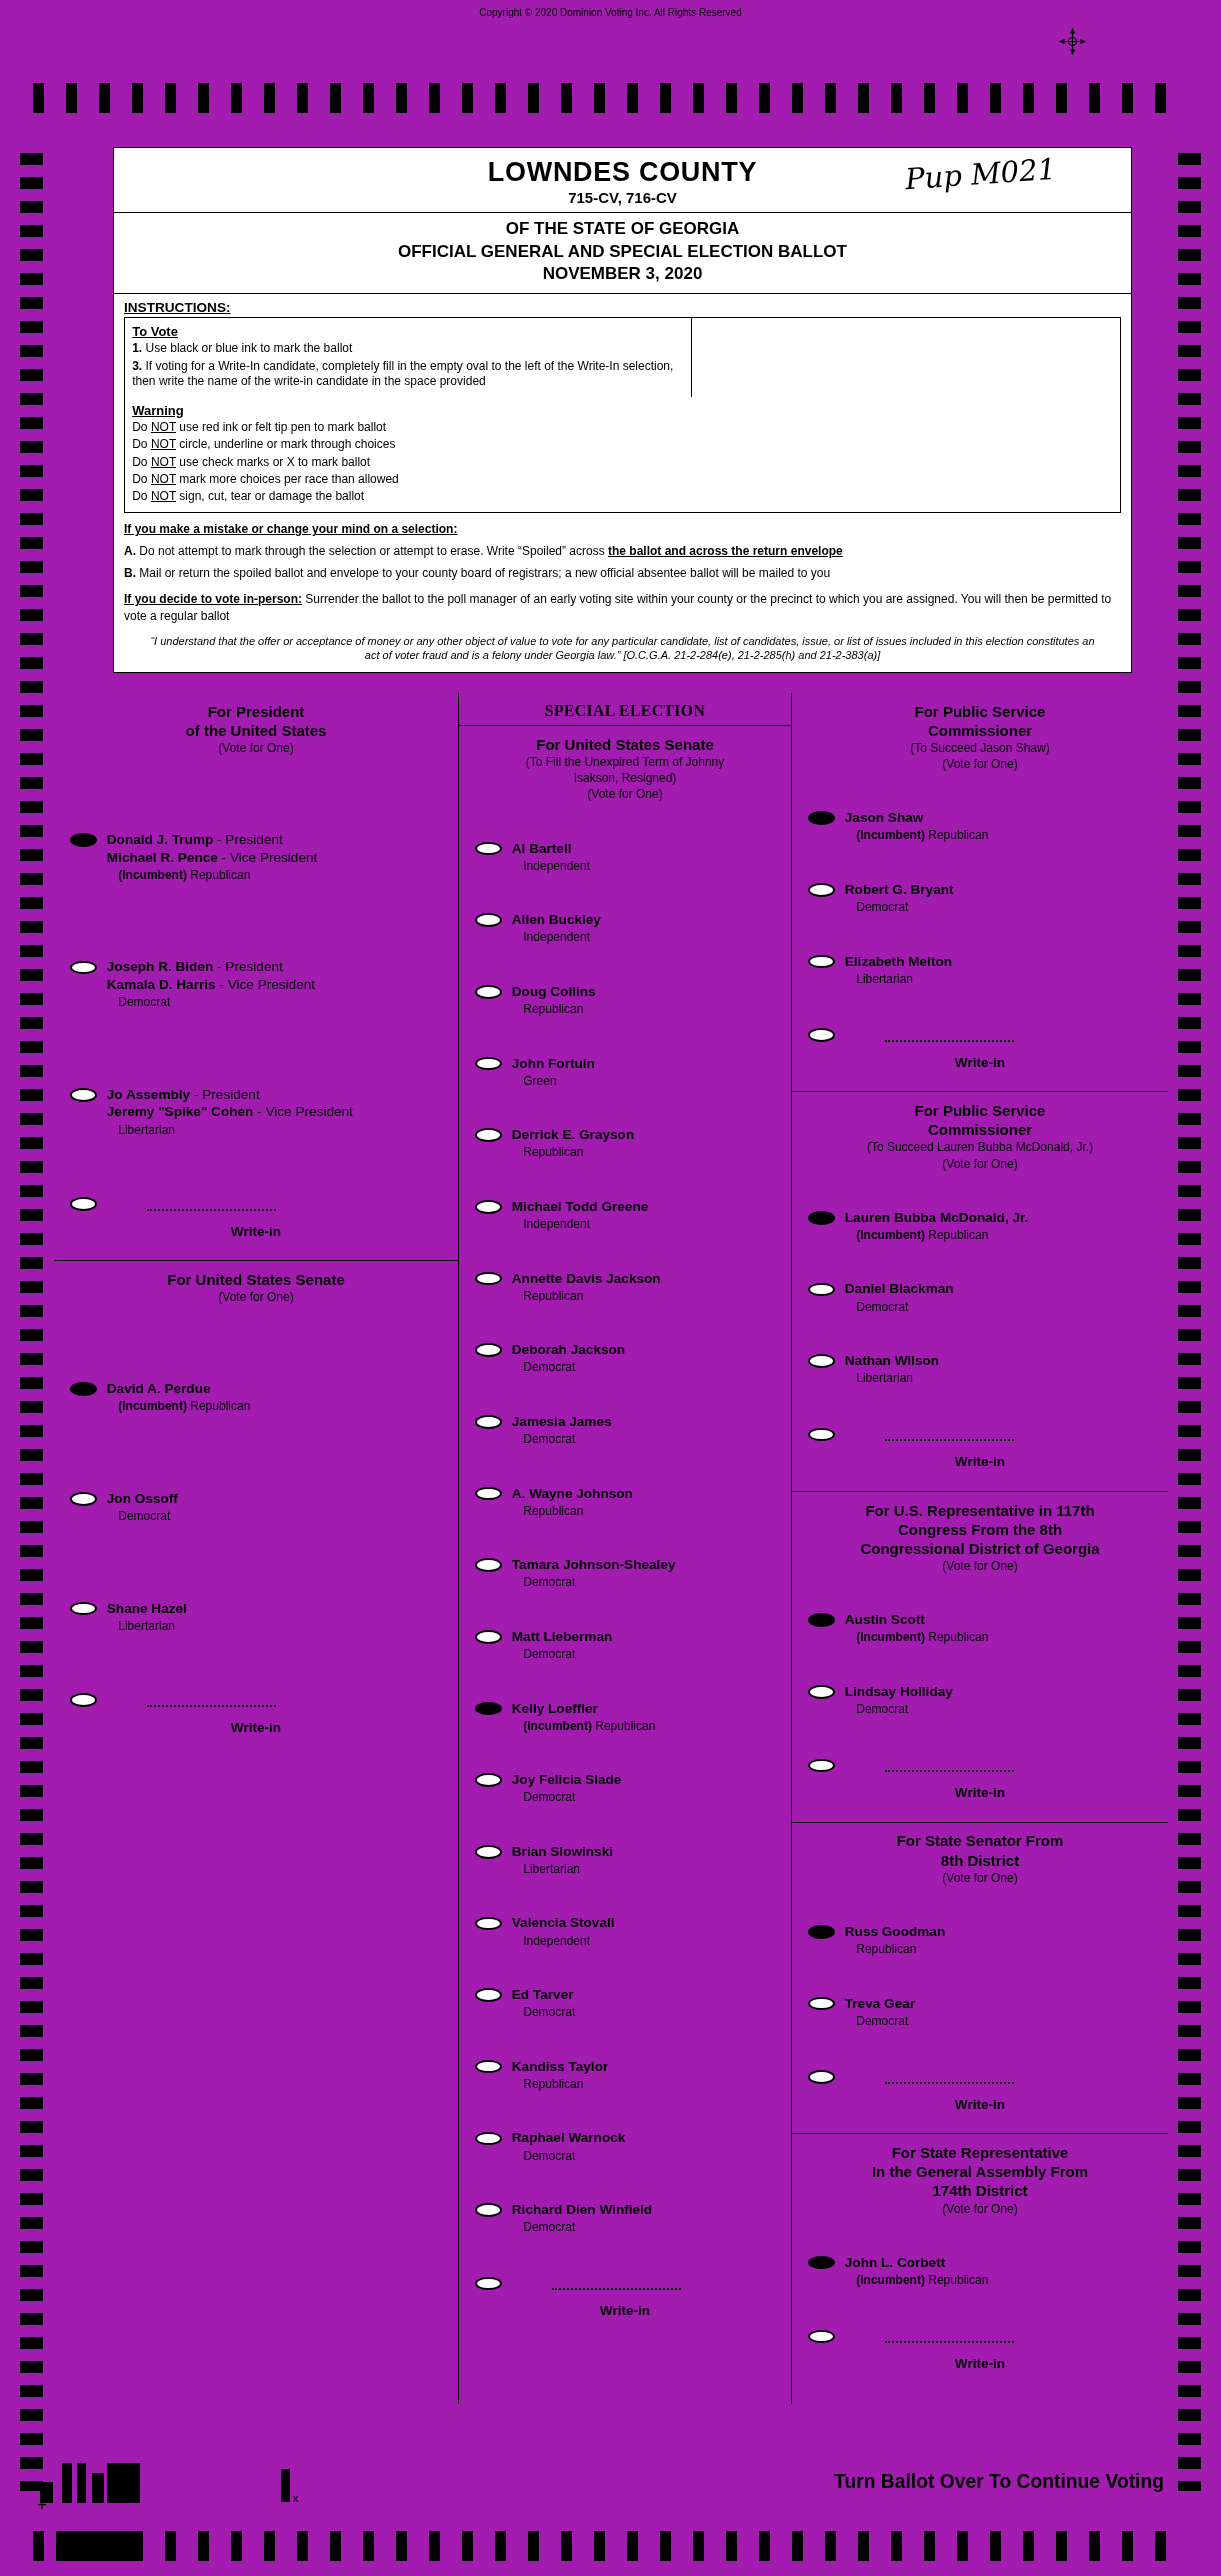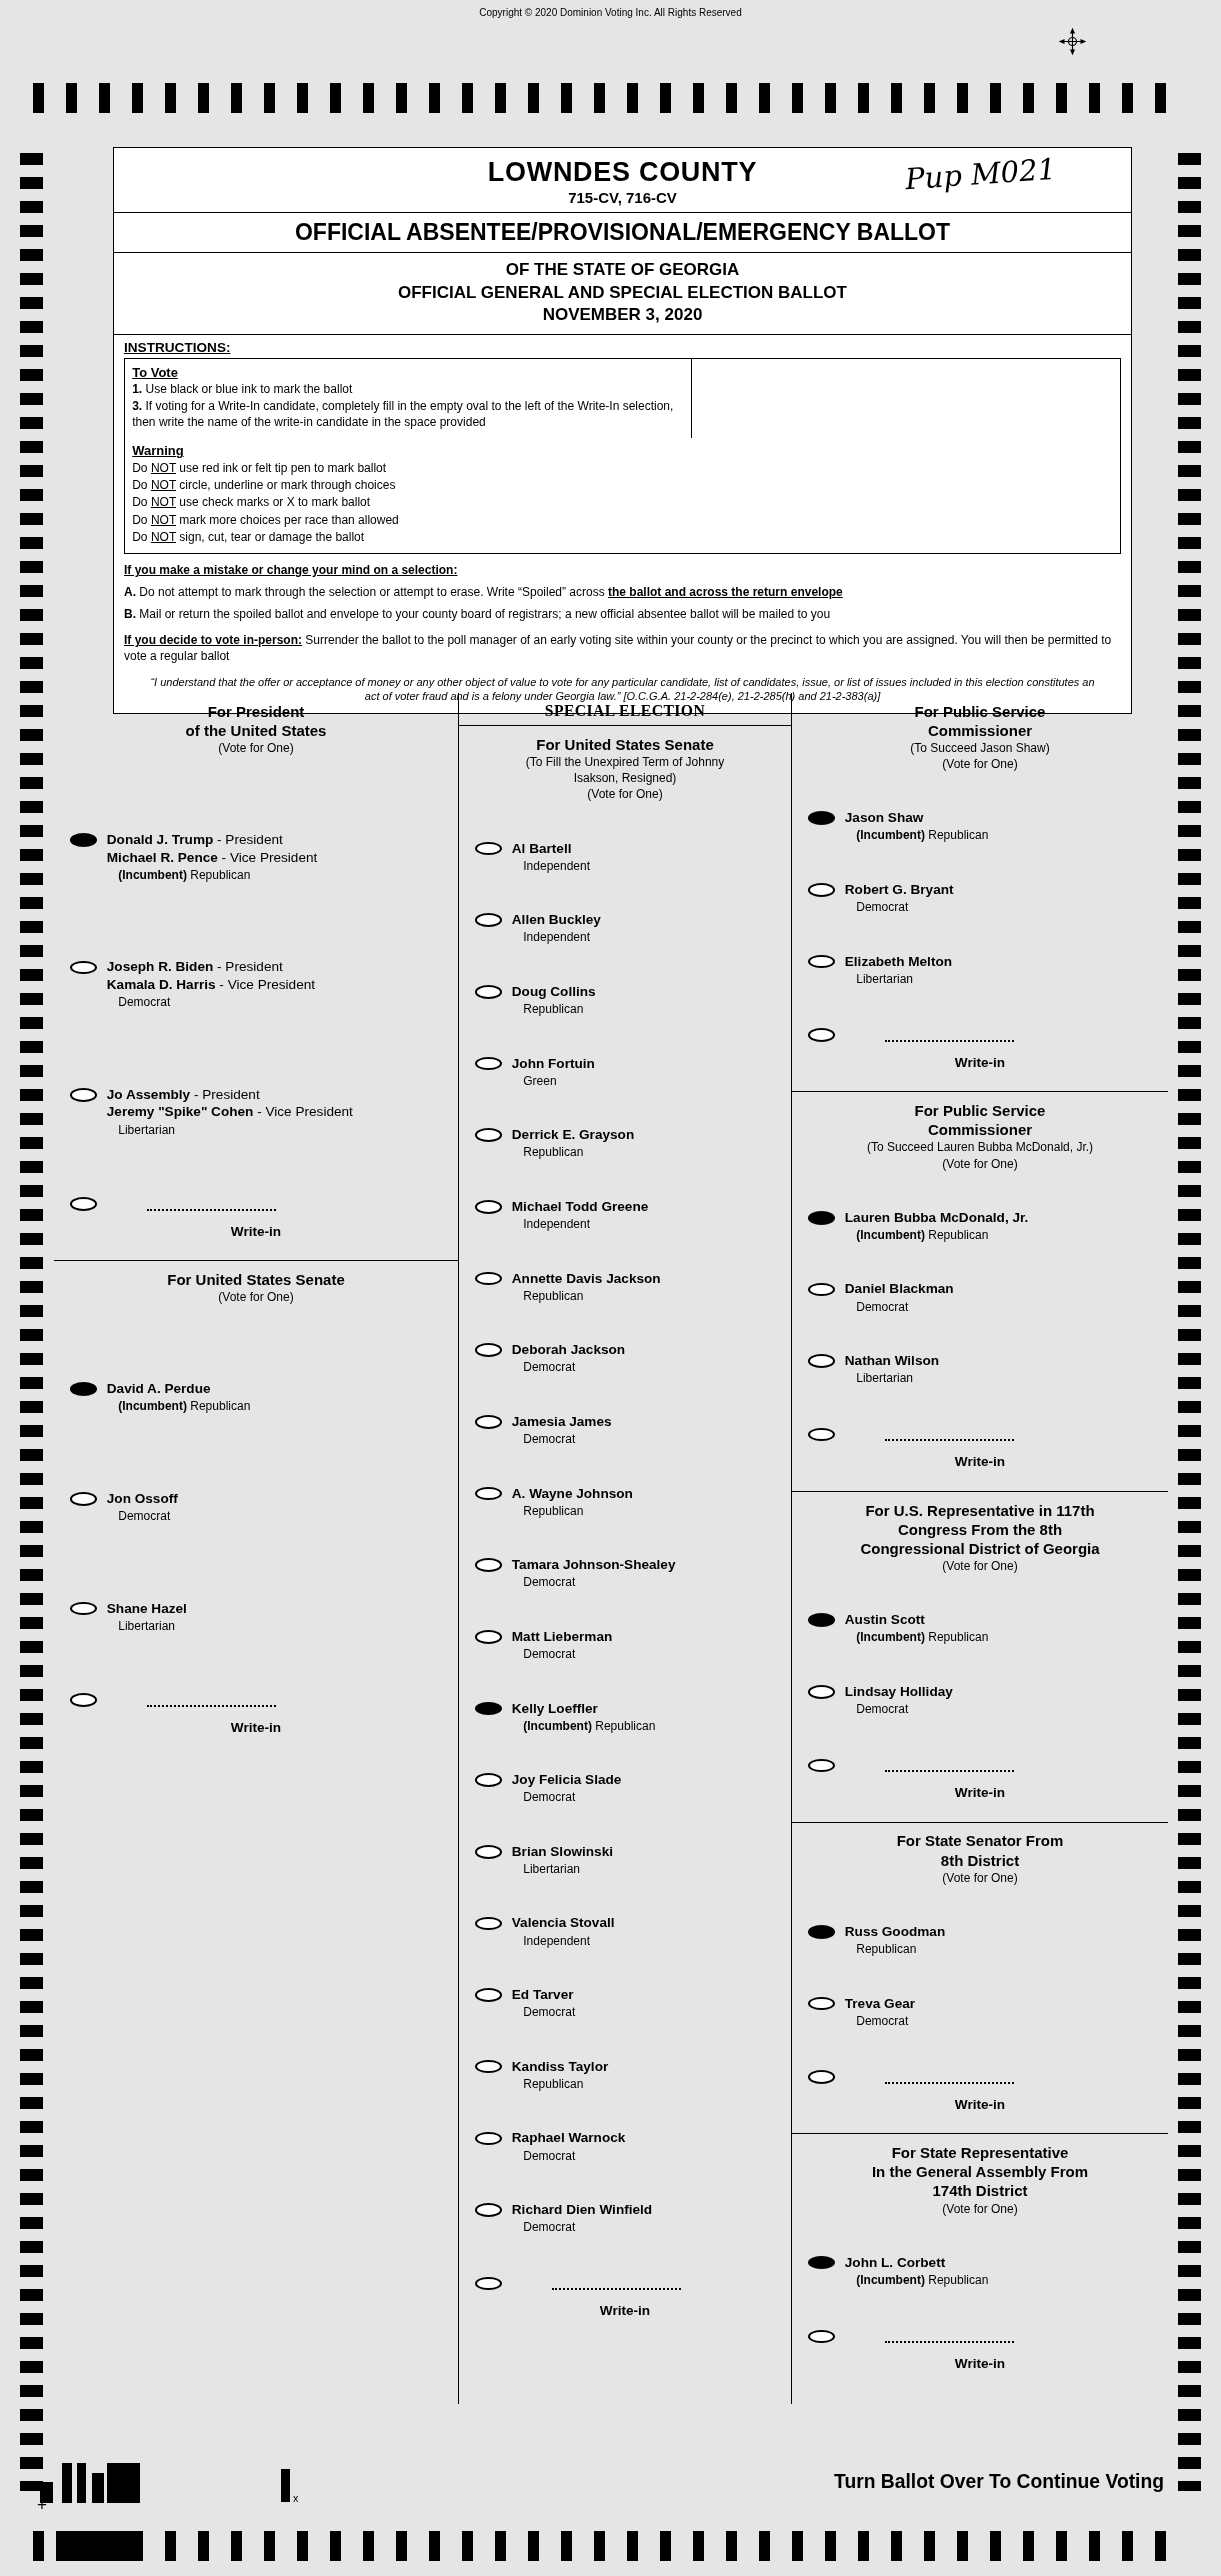--- a/index.html
+++ b/index.html
@@ -1,18 +1,18 @@
 <!DOCTYPE html>
 <html style="font-size:11.5px"><head>
 <meta charset="utf-8">
 <style>
   * { box-sizing: border-box; margin: 0; padding: 0; }
   html, body { background: #fff; }
   .page {
-    position: relative; width: 1221px; height: 2576px; background: #e5e5e5;
+    position: relative; width: 1221px; height: 2576px; background: #a21caf;
     font-family: "Liberation Sans", "DejaVu Sans", sans-serif; color: #000; overflow: hidden;
   }
   .copyright { position: absolute; top: 7.2px; left: 0; width: 100%; text-align: center; font-size: 10px; }
   .reg-cross { position: absolute; left: 1058px; top: 27px; }
 
   .timing-top, .timing-bottom {
     position: absolute; left: 33px; width: 1155px; height: 30px;
     background: repeating-linear-gradient(90deg, #000 0 11.5px, transparent 11.5px 33px);
   }
   .timing-top { top: 83px; }
@@ -102,21 +102,20 @@
   <div class="timing-top"></div>
   <div class="timing-left"></div>
   <div class="timing-right"></div>
 
   <div class="main-box">
     <div class="header-top">
       <div class="county">LOWNDES COUNTY</div>
       <div class="codes">715-CV, 716-CV</div>
       <div class="handwritten">Pup M021</div>
     </div>
-    <div class="ballot-type">OFFICIAL ABSENTEE/PROVISIONAL/EMERGENCY BALLOT</div>
     <div class="election-title">
       <div>OF THE STATE OF GEORGIA</div>
       <div>OFFICIAL GENERAL AND SPECIAL ELECTION BALLOT</div>
       <div>NOVEMBER 3, 2020</div>
     </div>
 
     <div class="instructions">
       <div class="instr-label">INSTRUCTIONS:</div>
       <div class="instr-table">
         <div class="instr-cell to-vote-cell">

